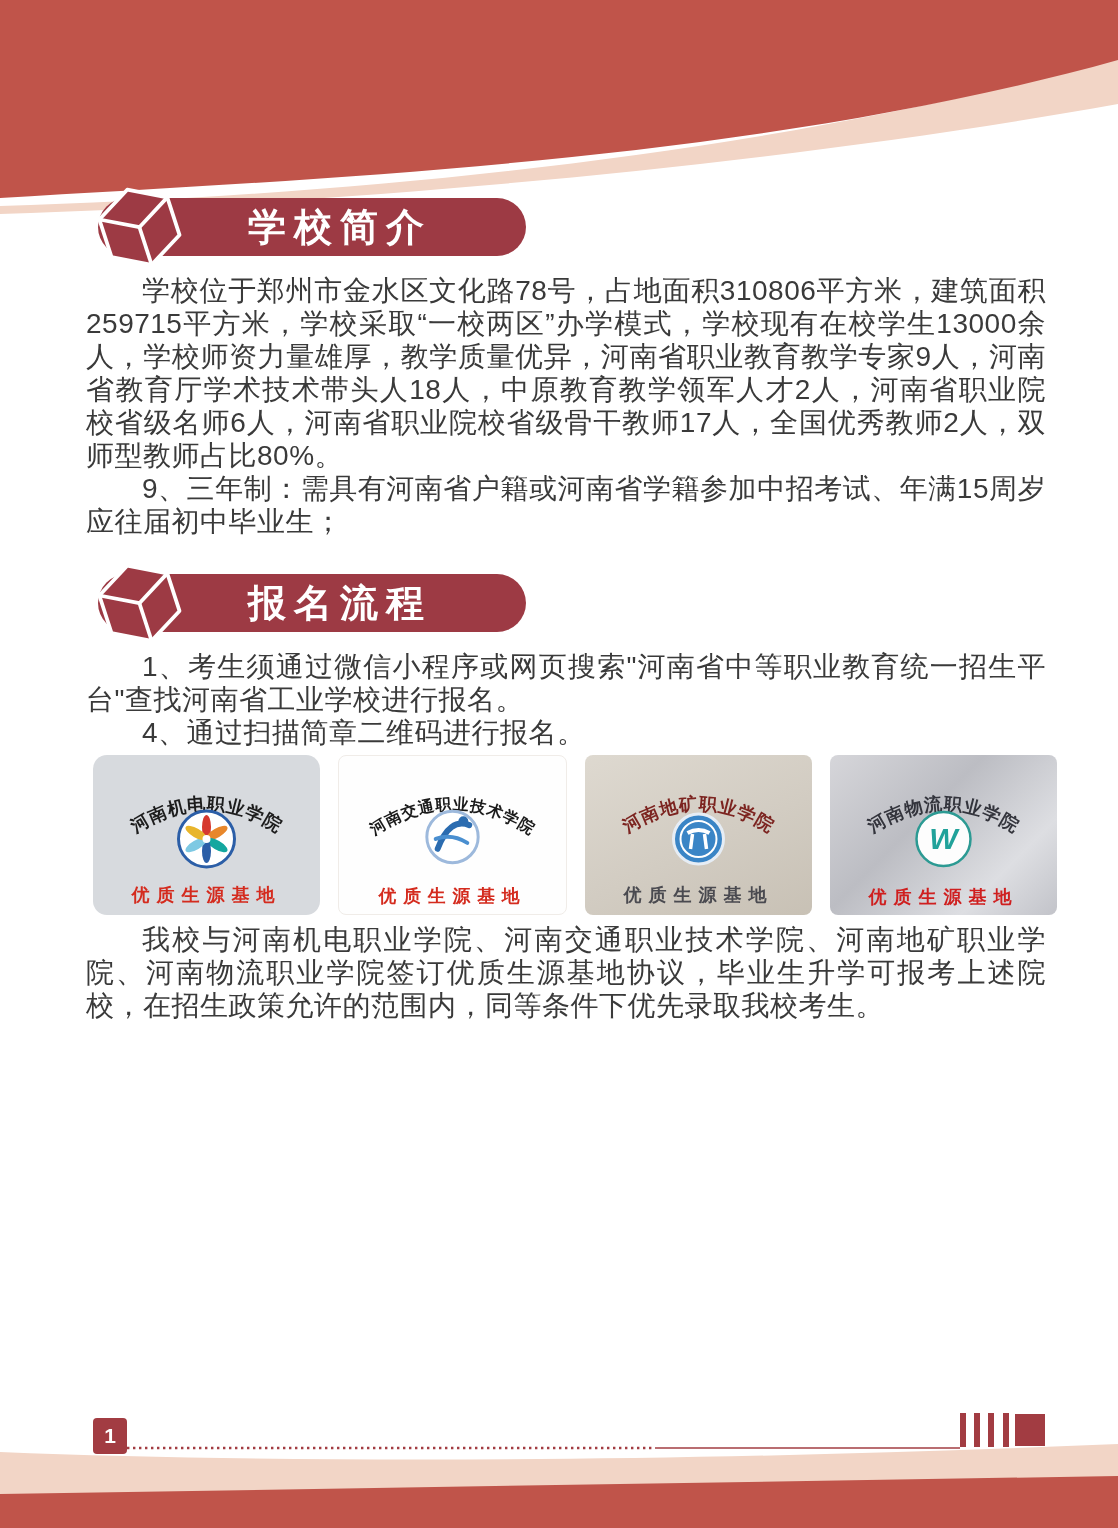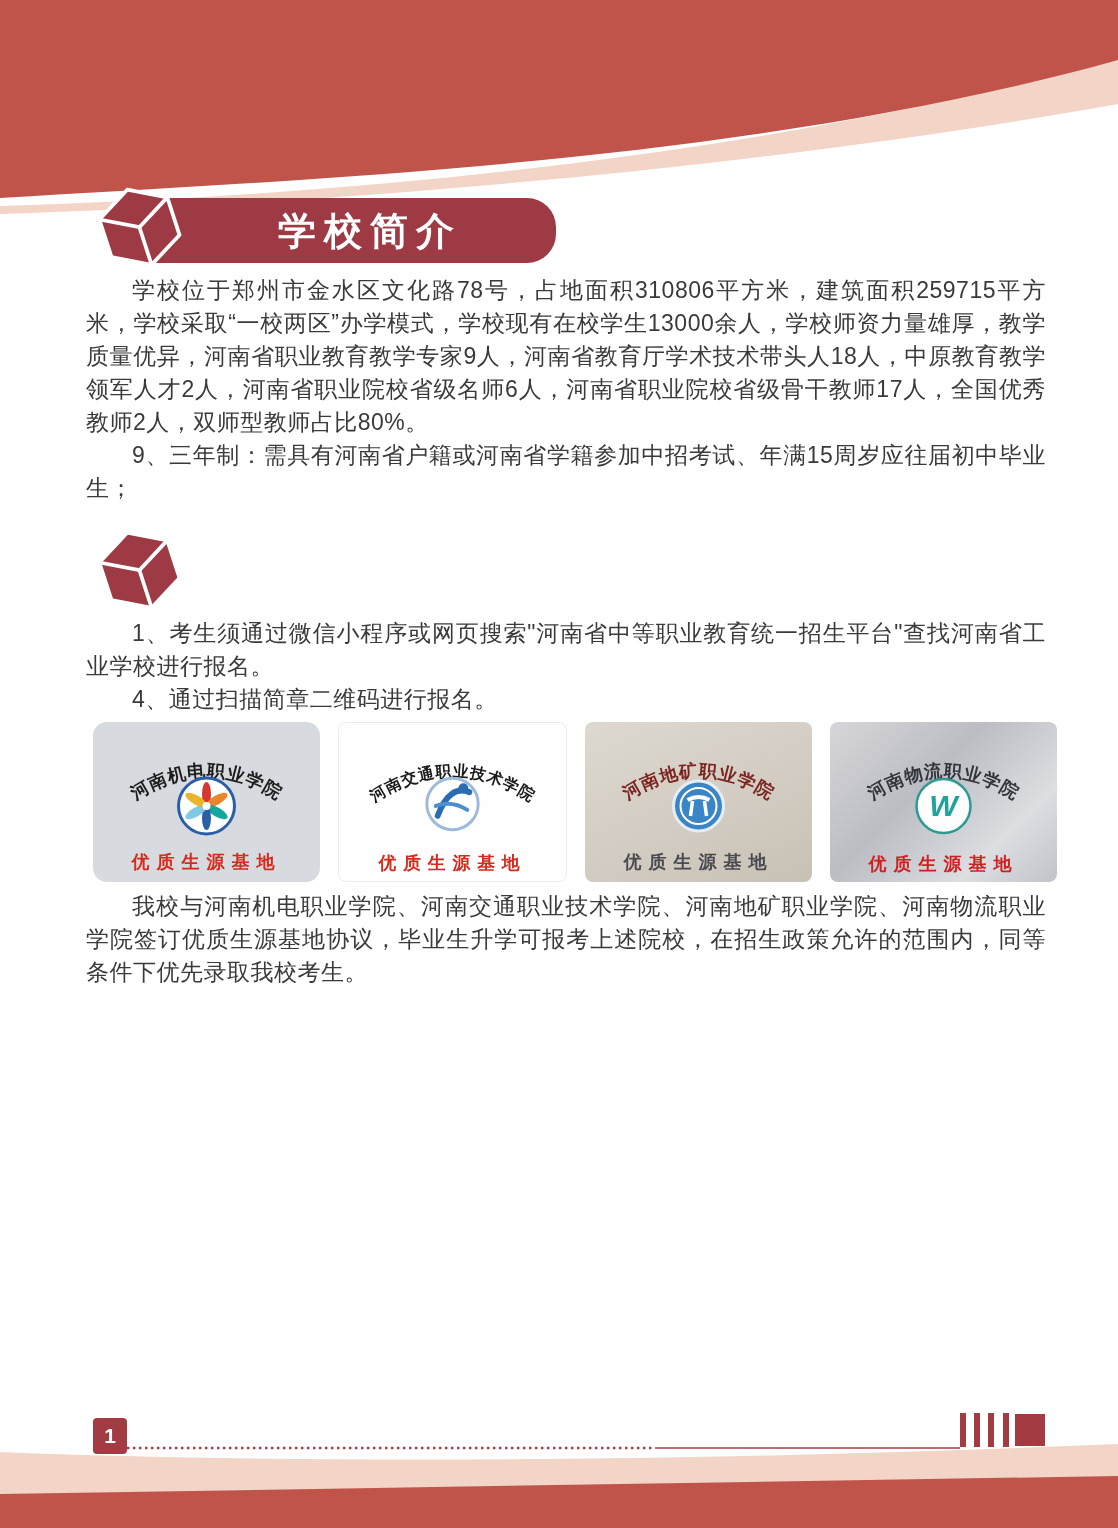--- a/index.html
+++ b/index.html
@@ -13,34 +13,34 @@
     color:#3a3a3a;
   }
   
   .deco{position:absolute;left:0;width:1118px;pointer-events:none;}
   .deco.top{top:0;height:220px;}
   .deco.bottom{bottom:0;height:128px;}
   
   .content{position:relative;z-index:2;padding-top:186px;}
   .sec-header{position:relative;height:88px;margin-left:92px;}
   .sec-header .pill{
-    position:absolute;left:36px;top:12px;
-    width:428px;height:65px;border-radius:29px;
+    position:absolute;left:6px;top:12px;
+    width:428px;height:58px;border-radius:29px;
     background:#9d3a44;
     display:flex;align-items:center;justify-content:center;
     padding-left:56px;box-sizing:border-box;
   }
   .pill-title{
     color:#ffffff;font-size:38px;font-weight:bold;letter-spacing:8px;
     line-height:1;white-space:nowrap;
   }
   .cube{position:absolute;left:0;top:-4px;}
   .para{
     margin:0 72px 0 86px;
-    font-size:23px;line-height:33px;
+    font-size:28px;line-height:33px;
     text-align:justify;text-indent:2em;
     letter-spacing:0.5px;
   }
   .mt12{margin-top:12px;} .mt24{margin-top:24px;}
   
   .plaque-row{
     display:flex;gap:18px;
     margin:6px 61px 0 93px;height:160px;
   }
   .plaque{flex:1;border-radius:8px;overflow:hidden;position:relative;}
@@ -99,20 +99,23 @@
           <polyline points="12,27 50,48 88,27" fill="none"></polyline>
           <line x1="50" y1="48" x2="50" y2="90" fill="none"></line>
         </g>
       </svg>
     </div>
     <p class="para">学校位于郑州市金水区文化路78号，占地面积310806平方米，建筑面积259715平方米，学校采取“一校两区”办学模式，学校现有在校学生13000余人，学校师资力量雄厚，教学质量优异，河南省职业教育教学专家9人，河南省教育厅学术技术带头人18人，中原教育教学领军人才2人，河南省职业院校省级名师6人，河南省职业院校省级骨干教师17人，全国优秀教师2人，双师型教师占比80%。</p>
 
     <p class="para">9、三年制：需具有河南省户籍或河南省学籍参加中招考试、年满15周岁应往届初中毕业生；</p>
 
     <div class="sec-header mt24">
+      <div class="pill">
+        <span class="pill-title">报名流程</span>
+      </div>
       <svg class="cube" width="96" height="94" viewBox="0 0 100 100" aria-hidden="true">
         <g transform="rotate(-18 50 50)" stroke="#ffffff" stroke-width="4" stroke-linejoin="round" fill="#9d3a44">
           <polygon points="50,6 88,27 88,69 50,90 12,69 12,27"></polygon>
           <polyline points="12,27 50,48 88,27" fill="none"></polyline>
           <line x1="50" y1="48" x2="50" y2="90" fill="none"></line>
         </g>
       </svg>
     </div>
     <p class="para">1、考生须通过微信小程序或网页搜索"河南省中等职业教育统一招生平台"查找河南省工业学校进行报名。</p>
     <p class="para">4、通过扫描简章二维码进行报名。</p>

